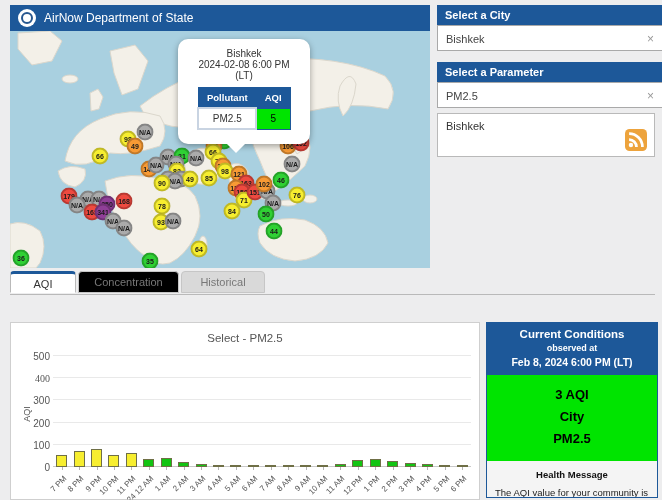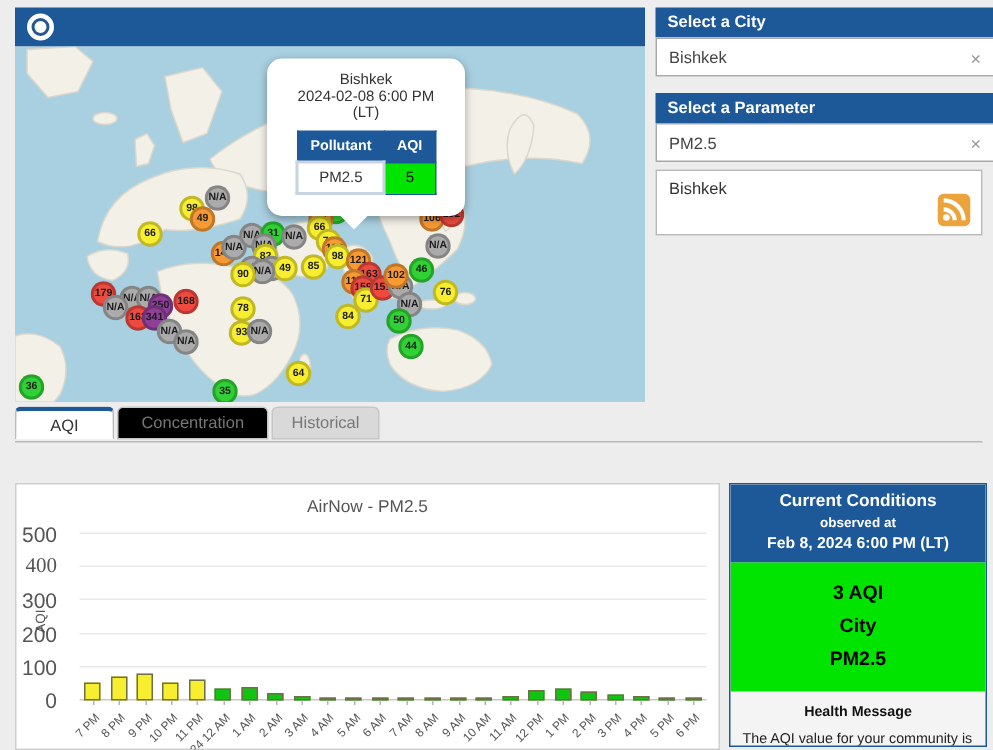--- a/index.html
+++ b/index.html
@@ -45,34 +45,34 @@
   .feed-city{position:absolute;left:8px;top:6px;font-size:11px;color:#333;}
   .rss{position:absolute;right:7px;bottom:5px;width:22px;height:22px;cursor:pointer;}
 
   
   .tabs{position:absolute;left:10px;top:271px;width:645px;height:23px;border-bottom:1px solid #b9b9b9;}
   .tab{position:absolute;top:0;height:22px;line-height:20px;text-align:center;font-size:11px;
       box-sizing:border-box;border-radius:4px 4px 0 0;cursor:pointer;}
   .tab.active{left:0;width:66px;background:#fff;color:#333;border:1px solid #b9b9b9;
       border-top:3px solid #1d5899;border-bottom:1px solid #fff;z-index:2;}
   .tab.t2{left:68px;width:101px;background:#000000;color:#777;border:1px solid #c6c6c6;}
-  .tab.t3{left:171px;width:72px;background:#d9d9d9;color:#777;border:1px solid #c6c6c6;}
+  .tab.t3{left:171px;width:84px;background:#d9d9d9;color:#777;border:1px solid #c6c6c6;}
 
   .info{position:absolute;left:10px;top:300px;font-size:11px;color:#222;}
   .info a{color:#2a5db0;text-decoration:underline;cursor:pointer;}
 
   
   .chart-panel{position:absolute;left:10px;top:322px;width:470px;height:178px;background:#fff;
       border:1px solid #cfcfcf;box-sizing:border-box;}
   .chart-title{position:absolute;top:9px;width:100%;text-align:center;font-size:11.5px;color:#555;}
   .ylabel{position:absolute;left:8px;top:86px;transform:rotate(-90deg);font-size:9px;color:#555;}
   .plot{position:absolute;left:42px;top:33px;width:418px;height:111px;}
   .gridline{position:absolute;left:0;width:100%;height:1px;background:#e9e9e9;}
   .gridline.base{background:#c9c9c9;}
-  .ytick{position:absolute;right:100%;margin-right:15px;font-size:14px;color:#555;transform:translateY(-50%);}
+  .ytick{position:absolute;right:100%;margin-right:3px;font-size:10px;color:#555;transform:translateY(-50%);}
   .bar{position:absolute;bottom:0;width:11px;box-sizing:border-box;border:1px solid #6f6f46;}
   .xtick{position:absolute;font-size:8px;color:#555;width:70px;text-align:right;
       transform:rotate(-45deg);transform-origin:100% 0;top:calc(100% + 7px);white-space:nowrap;}
   .tickmark{position:absolute;top:100%;width:1px;height:3px;background:#b5b5b5;}
 
   
   .cc{position:absolute;left:486px;top:322px;width:172px;height:176px;border:1px solid #1d5899;
       background:#f4f4f4;box-sizing:border-box;overflow:hidden;}
   .cc-header{background:#1d5899;color:#fff;text-align:center;padding:5px 4px 7px;}
   .cc-title{font-size:11.5px;font-weight:bold;}
@@ -83,20 +83,21 @@
   .cc-health-title{text-align:center;font-weight:bold;font-size:9.5px;color:#111;padding:8px 0 3px;}
   .cc-health-body{font-size:9.5px;color:#222;padding:3px 8px;line-height:1.55;}
 </style>
 </head>
 <body>
 
 <div id="app">
 
   <div class="app-header">
     <div class="seal"></div>
+    <div class="app-title">AirNow Department of State</div>
   </div>
 
   <div class="map">
     <svg class="land" width="420" height="237" viewBox="0 0 420 237">
       <g fill="#f3f0e8" stroke="#dbd7cc" stroke-width="1">
         <path d="M8,2 L40,0 L52,10 L42,30 L22,34 L8,18 Z"></path>
         <ellipse cx="60" cy="48" rx="8" ry="4"></ellipse>
         <path d="M80,62 l8,-4 l5,8 l-4,12 l-8,2 Z"></path>
         <path d="M100,20 L125,14 L138,30 L128,58 L112,64 L104,42 Z"></path>
         <path d="M130,75 Q180,35 260,28 Q330,24 375,45 Q390,60 378,78 Q340,70 300,80 Q250,85 210,95 Q170,100 150,92 Q135,88 130,75 Z"></path>
@@ -225,21 +226,21 @@
   </div>
 
   <div class="tabs">
     <div class="tab active">AQI</div>
     <div class="tab t2">Concentration</div>
     <div class="tab t3">Historical</div>
   </div>
 
 
   <div class="chart-panel">
-    <div class="chart-title">AirNow - PM2.5</div>
+    <div class="chart-title">Select - PM2.5</div>
     <div class="ylabel">AQI</div>
     <div class="plot" id="plot">
         <div class="gridline base" style="bottom: 0px;"></div>
         <div class="ytick" style="bottom: 0px; transform: translateY(50%);">0</div>
         <div class="gridline" style="bottom: 22.2px;"></div>
         <div class="ytick" style="bottom: 22.2px; transform: translateY(50%);">100</div>
         <div class="gridline" style="bottom: 44.4px;"></div>
         <div class="ytick" style="bottom: 44.4px; transform: translateY(50%);">200</div>
         <div class="gridline" style="bottom: 66.6px;"></div>
         <div class="ytick" style="bottom: 66.6px; transform: translateY(50%);">300</div>

